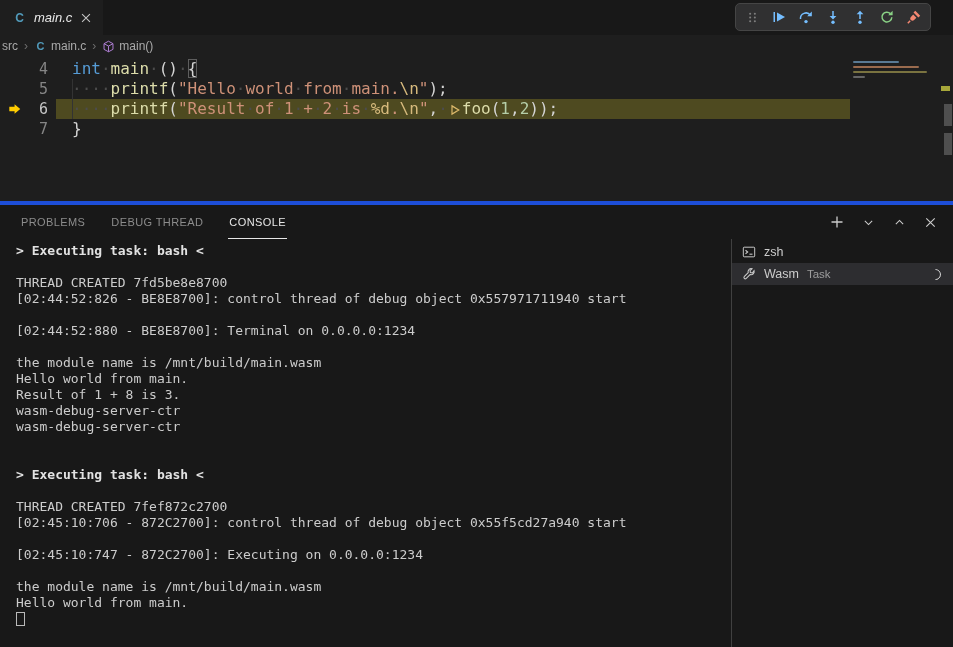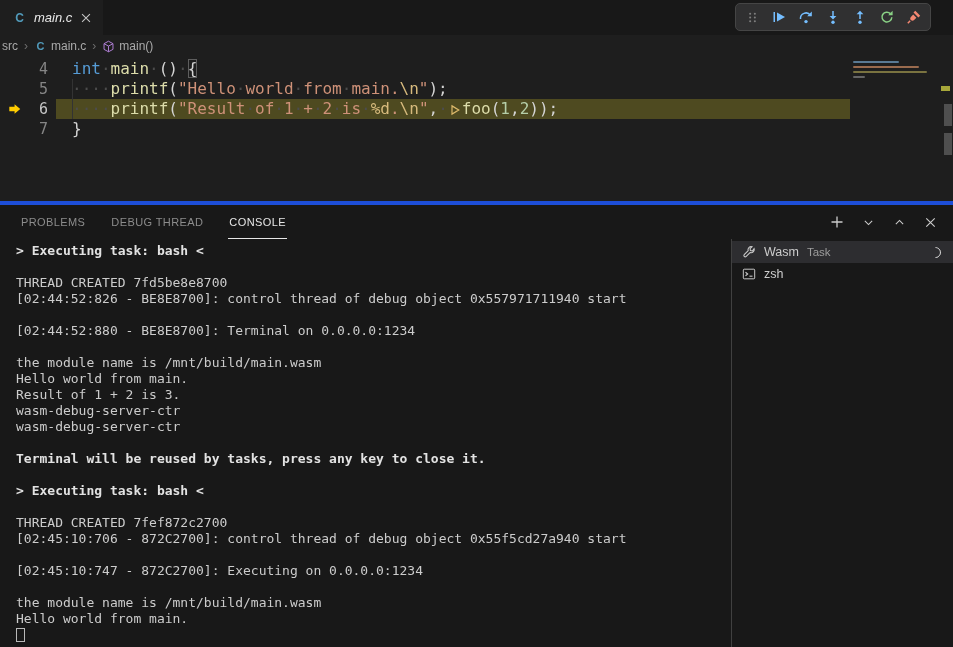--- a/index.html
+++ b/index.html
@@ -270,55 +270,54 @@
       <div class="terminal">
           <div class="tline b">&gt; Executing task: bash &lt;</div>
           <div class="tline"></div>
           <div class="tline">THREAD CREATED 7fd5be8e8700</div>
           <div class="tline">[02:44:52:826 - BE8E8700]: control thread of debug object 0x557971711940 start</div>
           <div class="tline"></div>
           <div class="tline">[02:44:52:880 - BE8E8700]: Terminal on 0.0.0.0:1234</div>
           <div class="tline"></div>
           <div class="tline">the module name is /mnt/build/main.wasm</div>
           <div class="tline">Hello world from main.</div>
-          <div class="tline">Result of 1 + 2 is 3.</div>
+          <div class="tline">Result of 1 + 8 is 3.</div>
           <div class="tline">wasm-debug-server-ctr</div>
           <div class="tline">wasm-debug-server-ctr</div>
           <div class="tline"></div>
-          <div class="tline b">Terminal will be reused by tasks, press any key to close it.</div>
           <div class="tline"></div>
           <div class="tline b">&gt; Executing task: bash &lt;</div>
           <div class="tline"></div>
           <div class="tline">THREAD CREATED 7fef872c2700</div>
           <div class="tline">[02:45:10:706 - 872C2700]: control thread of debug object 0x55f5cd27a940 start</div>
           <div class="tline"></div>
           <div class="tline">[02:45:10:747 - 872C2700]: Executing on 0.0.0.0:1234</div>
           <div class="tline"></div>
           <div class="tline">the module name is /mnt/build/main.wasm</div>
           <div class="tline">Hello world from main.</div>
           <div class="tline"><span class="tcursor"></span></div>
         </div>
       <div class="term-sidebar">
-          <div class="trow sel">
-            <span class="ticon">
-              <svg viewBox="0 0 16 16" width="14" height="14">
-                <path d="M13.8 4.2a3.6 3.6 0 0 1-4.6 4.4l-4.6 4.6a1.5 1.5 0 0 1-2.1-2.1l4.6-4.6a3.6 3.6 0 0 1 4.4-4.6L9.2 4.2l.4 2.2 2.2.4z" fill="none" stroke="currentColor" stroke-width="1.2"></path>
-              </svg>
-            </span>
-            <span class="tl-label">Wasm</span>
-            <span class="tl-sub">Task</span>
-            <span class="spinner"></span>
-          </div>
           <div class="trow">
             <span class="ticon">
               <svg viewBox="0 0 16 16" width="14" height="14">
                 <rect x="1.5" y="2.5" width="13" height="11" rx="1" fill="none" stroke="currentColor" stroke-width="1.1"></rect>
                 <path d="M4 6l2.5 2L4 10" fill="none" stroke="currentColor" stroke-width="1.2"></path>
                 <path d="M8.5 10.5H12" stroke="currentColor" stroke-width="1.2"></path>
               </svg>
             </span>
             <span class="tl-label">zsh</span>
           </div>
+          <div class="trow sel">
+            <span class="ticon">
+              <svg viewBox="0 0 16 16" width="14" height="14">
+                <path d="M13.8 4.2a3.6 3.6 0 0 1-4.6 4.4l-4.6 4.6a1.5 1.5 0 0 1-2.1-2.1l4.6-4.6a3.6 3.6 0 0 1 4.4-4.6L9.2 4.2l.4 2.2 2.2.4z" fill="none" stroke="currentColor" stroke-width="1.2"></path>
+              </svg>
+            </span>
+            <span class="tl-label">Wasm</span>
+            <span class="tl-sub">Task</span>
+            <span class="spinner"></span>
+          </div>
         </div>
     </div>
   </div>
 
 </div>
 
 </body></html>

